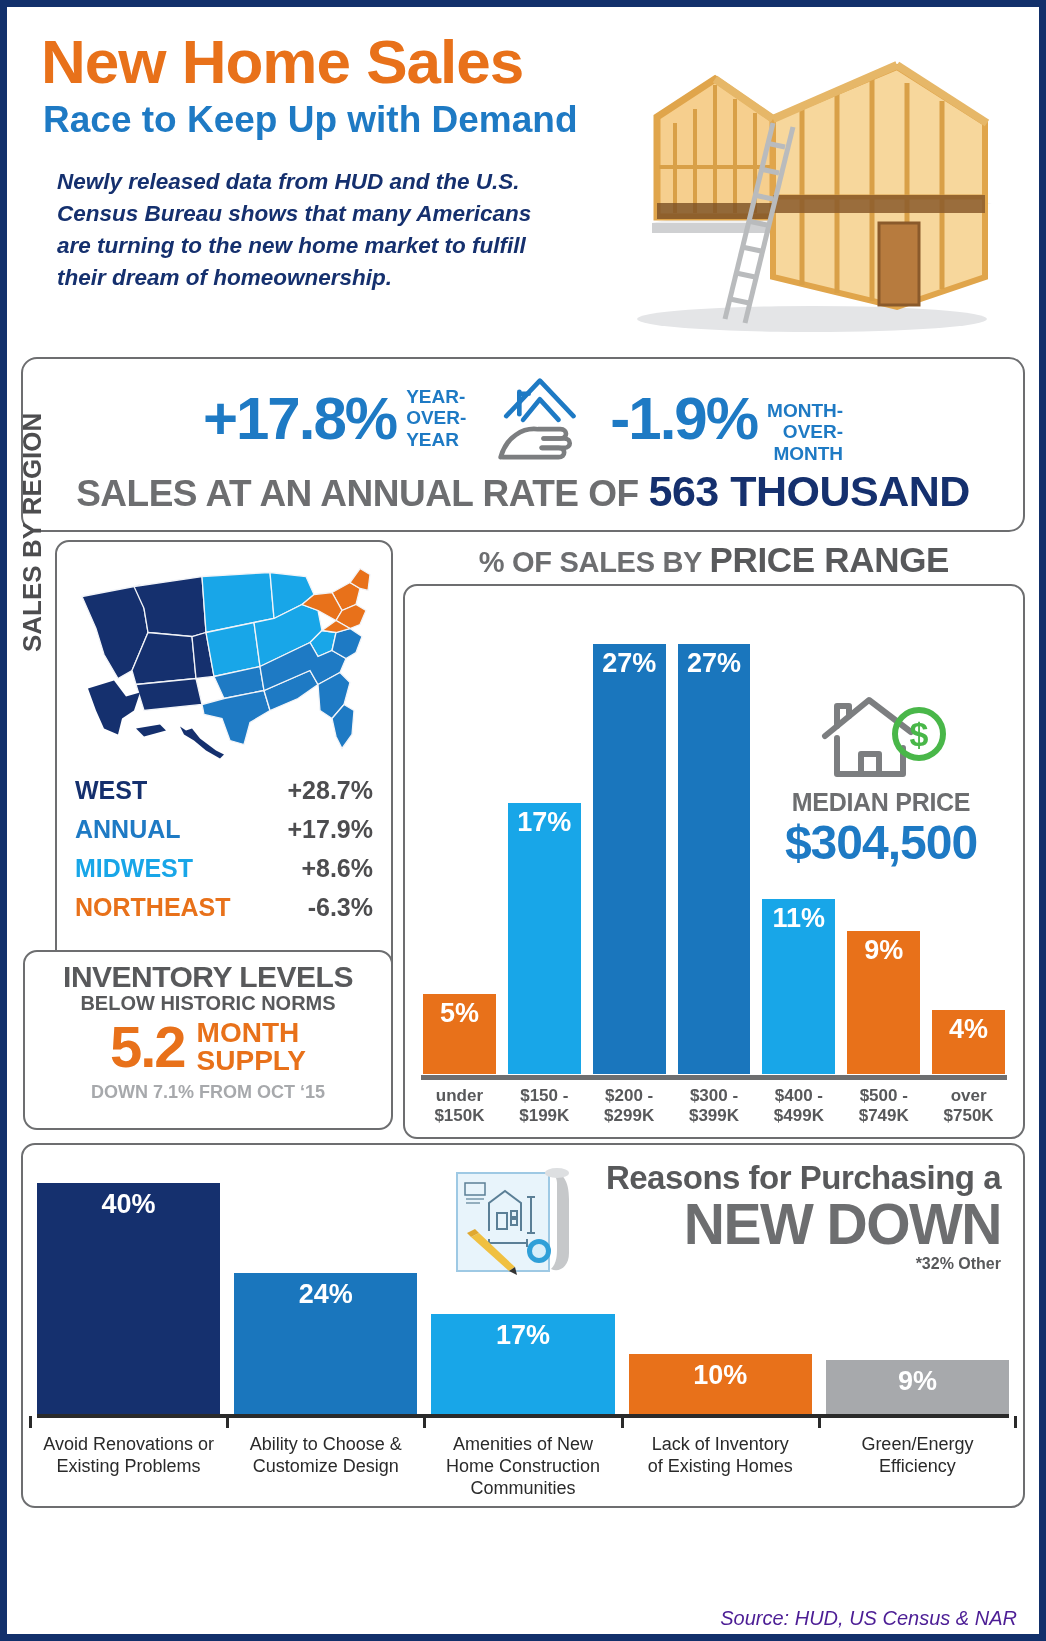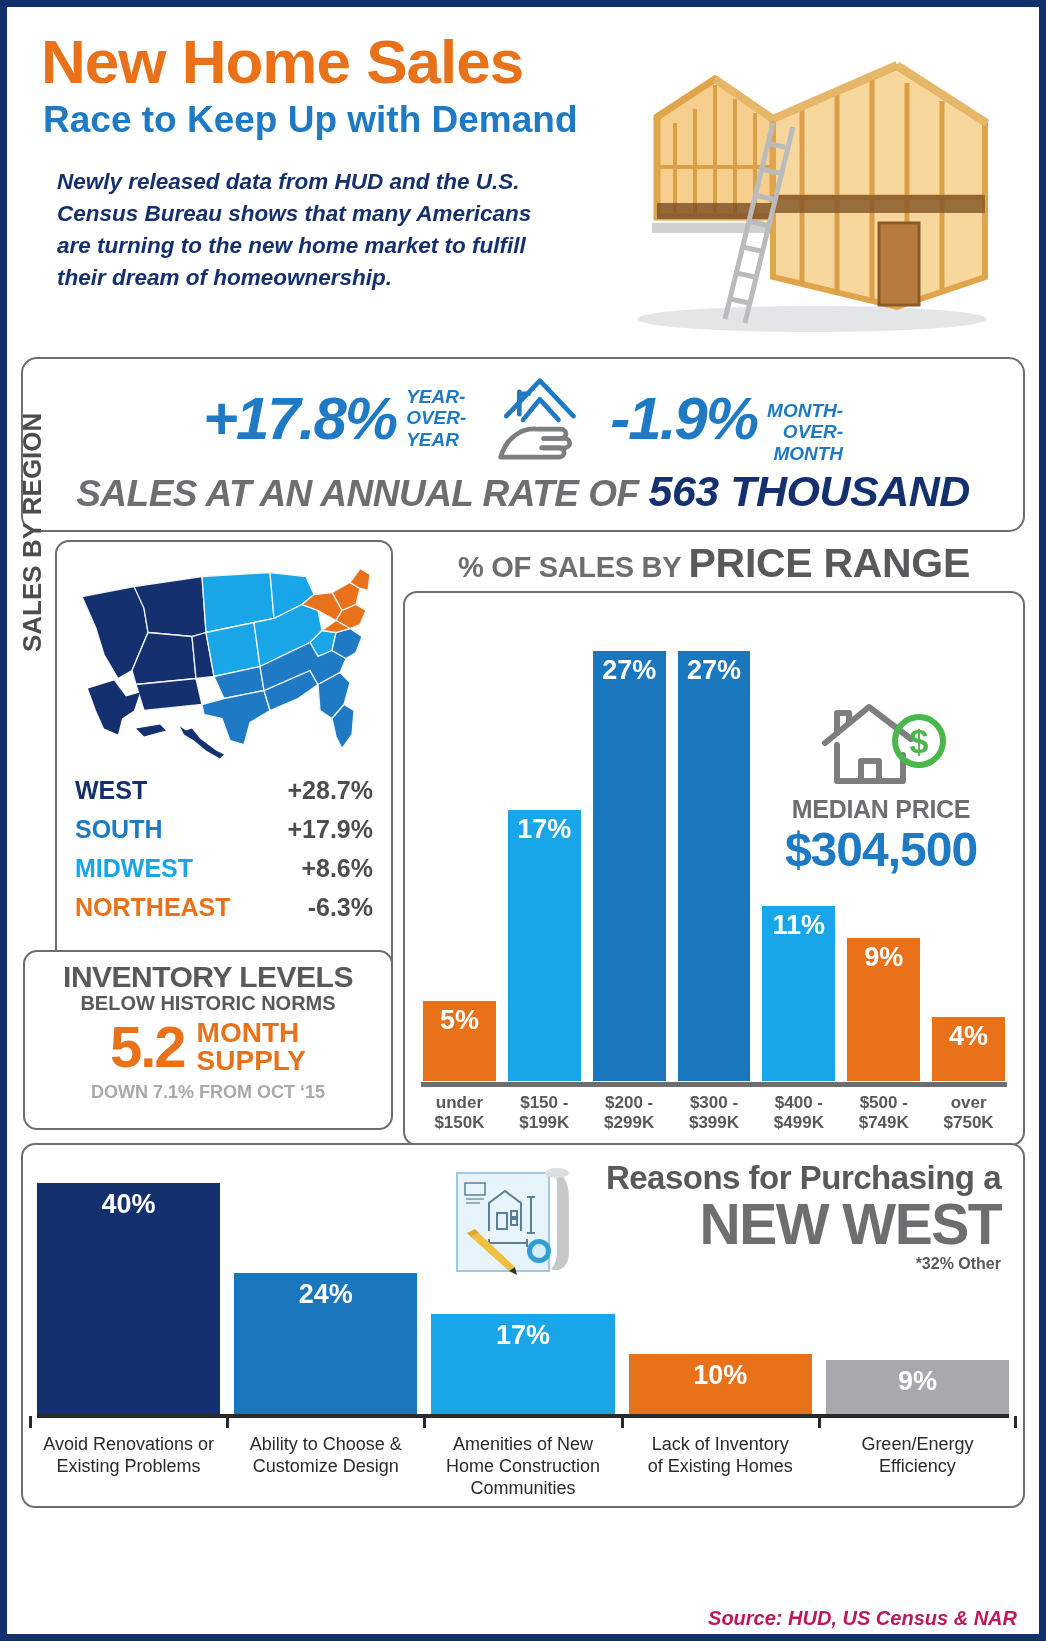--- a/index.html
+++ b/index.html
@@ -35,21 +35,20 @@
   .house-art {
     position: absolute; right: 10px; top: -4px; width: 420px; height: 310px;
   }
 
   
   .statbar {
     position: relative;
     border: 2px solid #6d6e70; border-radius: 16px;
     height: 175px; margin: 6px 2px 0 2px;
     display: block;
-    font-style: italic;
   }
   .stat-row { display: flex; align-items: center; justify-content: center; height: 110px; padding-top: 8px; }
   .big-pct { font-size: 60px; font-weight: bold; color: #1e7ac4; letter-spacing: -2px; }
   .pct-lbl {
     font-size: 19px; font-weight: bold; color: #1e7ac4; line-height: 1.14;
     text-align: left; margin-left: 10px;
   }
   .pct-lbl.right { text-align: right; margin-top: 28px; }
   .hand-icon { width: 112px; height: 96px; margin: 0 16px; }
   .annual-line {
@@ -92,21 +91,21 @@
   .inv-num { font-size: 58px; font-weight: bold; color: #e8711a; letter-spacing: -2px; }
   .inv-unit { font-size: 28px; font-weight: bold; color: #e8711a; line-height: 1.0; text-align: left; margin-left: 12px; }
   .inv-foot { font-size: 18px; font-weight: bold; color: #a7a9ac; margin-top: 2px; }
 
   
   .price-wrap { position: absolute; left: 384px; top: 0; right: 2px; }
   .price-head {
     text-align: center; font-size: 29px; font-weight: bold; color: #6d6e70;
     margin-bottom: 4px; letter-spacing: -0.3px;
   }
-  .price-head b { font-size: 41px; color: #58595b; }
+  .price-head b { font-size: 35px; color: #58595b; }
   .price-card {
     border: 2px solid #6d6e70; border-radius: 14px; background: #fff;
     height: 555px; position: relative; padding: 10px 10px 0 10px;
   }
   .plot { position: relative; height: 484px; }
   .bars { position: absolute; left: 8px; right: 8px; bottom: 6px; top: 0;
           display: flex; align-items: flex-end; gap: 12px; }
   .bar-col { flex: 1; display: flex; flex-direction: column; justify-content: flex-end; height: 100%; }
   .bar { width: 100%; position: relative; }
   .bar span {
@@ -148,21 +147,21 @@
   .rticks { position: absolute; left: 14px; right: 14px; bottom: 78px; height: 12px; display: flex; gap: 14px; }
   .rticks i { flex: 1; position: relative; display: block; }
   .rticks i::before { content:""; position: absolute; left: -8px; top: 0; width: 3px; height: 12px; background: #2a2a2a; }
   .rticks i:last-child::after { content:""; position: absolute; right: -8px; top: 0; width: 3px; height: 12px; background: #2a2a2a; }
   .rlabels { position: absolute; left: 14px; right: 14px; bottom: 6px; display: flex; gap: 14px; }
   .rlabels div {
     flex: 1; text-align: center; font-size: 18px; color: #2a2a2a; line-height: 1.22;
   }
   .source {
     position: absolute; right: 22px; bottom: 4px;
-    font-size: 20px; font-style: italic; font-weight: bold; color: #be185d;
+    font-size: 20px; font-style: italic; font-weight: normal; color: #4c1d95;
   }
 </style>
 </head>
 <body>
 
 <div class="page">
 <div class="inner">
 
   <div class="header">
     <div class="title">New Home Sales</div>
@@ -296,21 +295,21 @@
           <path d="M262,62 L268,52 L282,46 L292,52 L286,66 L276,70 Z" fill="#e8711a" stroke="#f2f4f8" stroke-width="1.3"></path>
           <path d="M248,72 L262,62 L276,70 L262,74 Z" fill="#e8711a" stroke="#f2f4f8" stroke-width="1.3"></path>
           <path d="M276,24 L286,10 L296,16 L294,32 L286,30 Z" fill="#e8711a" stroke="#f2f4f8" stroke-width="1.3"></path>
         </svg>
 
         <div class="region-row">
           <div class="region-name" style="color:#15306e">WEST</div>
           <div class="region-val">+28.7%</div>
         </div>
         <div class="region-row">
-          <div class="region-name" style="color:#1e7ac4">SOUTH</div>
+          <div class="region-name" style="color:#1e7ac4">ANNUAL</div>
           <div class="region-val">+17.9%</div>
         </div>
         <div class="region-row">
           <div class="region-name" style="color:#18a6e8">MIDWEST</div>
           <div class="region-val">+8.6%</div>
         </div>
         <div class="region-row">
           <div class="region-name" style="color:#e8711a">NORTHEAST</div>
           <div class="region-val">-6.3%</div>
         </div>
@@ -453,21 +452,21 @@
       <circle cx="86" cy="92" r="7" fill="#d7eefa"></circle>
       <g>
         <polygon points="18,78 26,74 62,108 56,112" fill="#f0c040"></polygon>
         <polygon points="18,78 26,74 22,70 14,74" fill="#e0a830"></polygon>
         <polygon points="56,112 62,108 64,116" fill="#333"></polygon>
       </g>
     </svg>
 
     <div class="reasons-head">
       <div class="rh1">Reasons for Purchasing a</div>
-      <div class="rh2">NEW WEST</div>
+      <div class="rh2">NEW DOWN</div>
       <div class="rh3">*32% Other</div>
     </div>
 
     <div class="rbars">
       <div class="rbar" style="height:90%;background:#15306e">
         <span>40%</span>
       </div>
       <div class="rbar" style="height:55%;background:#1a76bd">
         <span>24%</span>
       </div>

